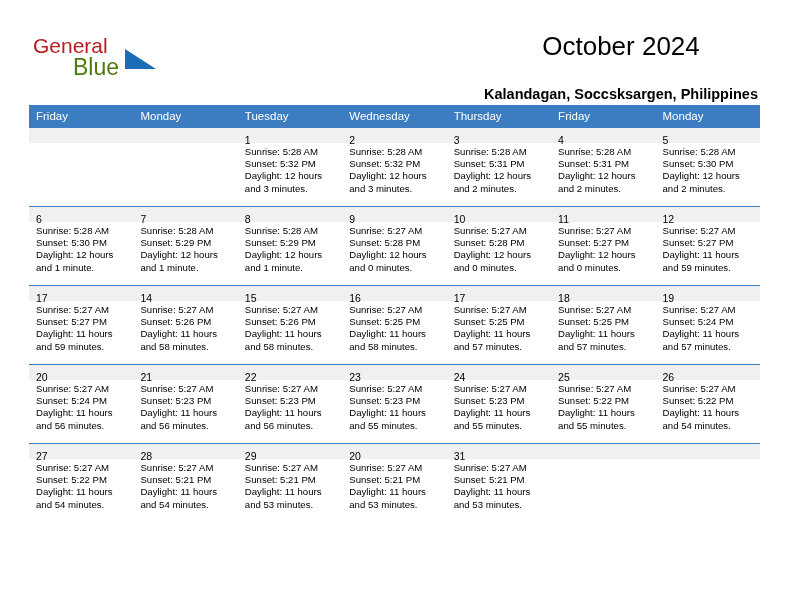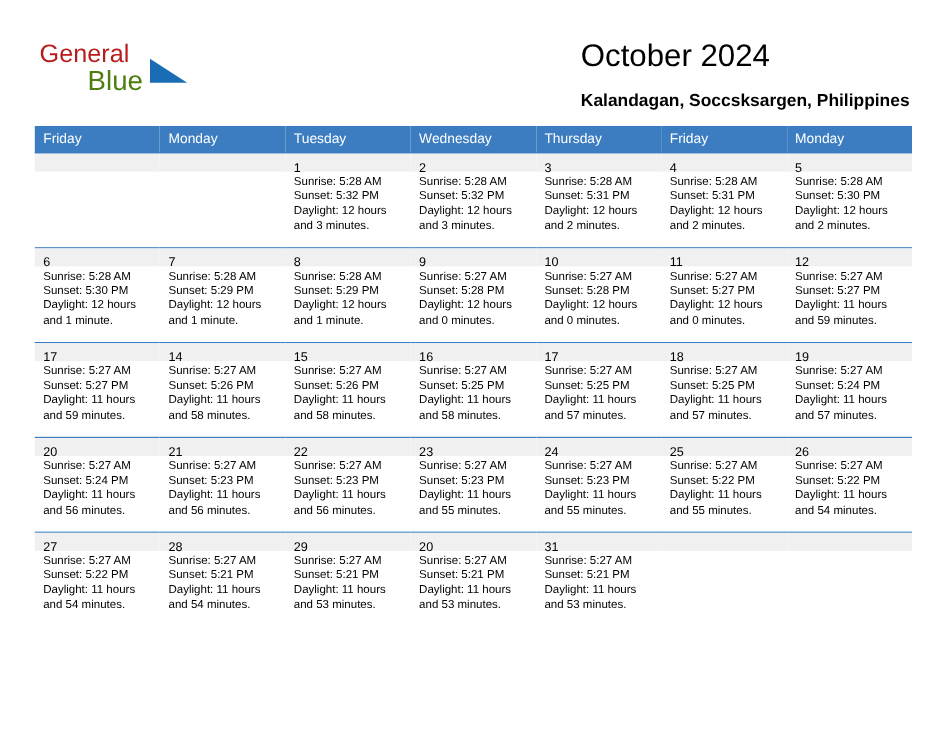--- a/index.html
+++ b/index.html
@@ -62,35 +62,35 @@
     width: 0;
     height: 0;
     border-left: 31px solid #1a6cb5;
     border-top: 20px solid transparent;
   }
 
   .title-block {
     position: absolute;
     right: 34px;
     top: 30px;
-    text-align: left;
+    text-align: center;
   }
   .cal-title {
     font-size: 26px;
     font-weight: normal;
     color: #000000;
     line-height: 32px;
     white-space: nowrap;
   }
   .cal-subtitle {
     font-size: 14.5px;
     font-weight: bold;
     color: #000000;
     line-height: 20px;
-    margin-top: 12px;
+    margin-top: 22px;
     white-space: nowrap;
   }
 
   
   .calendar {
     position: absolute;
     left: 29px;
     top: 105px;
     width: 731px;
     border-collapse: collapse;

